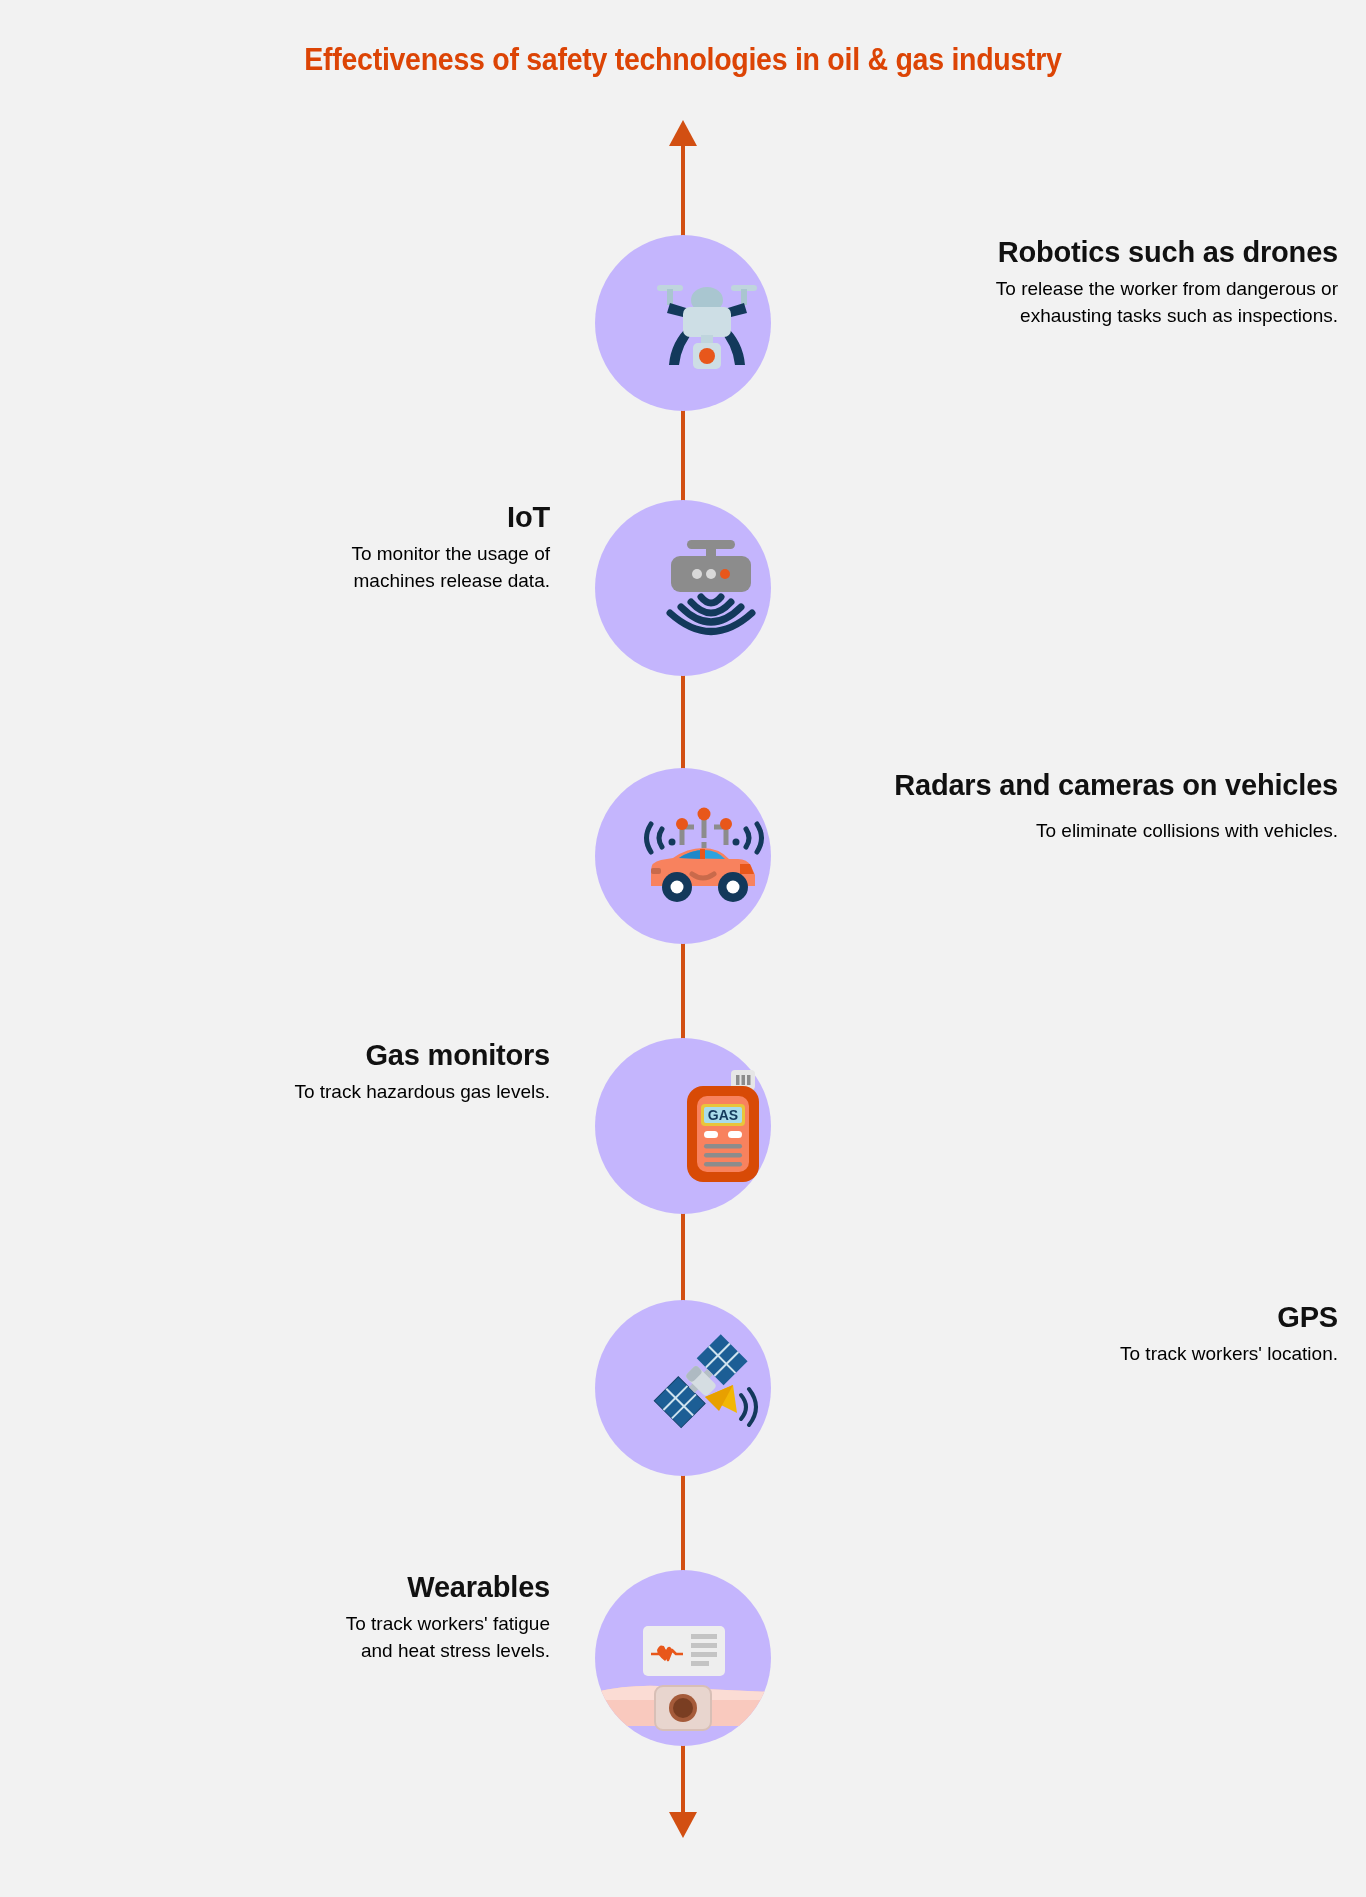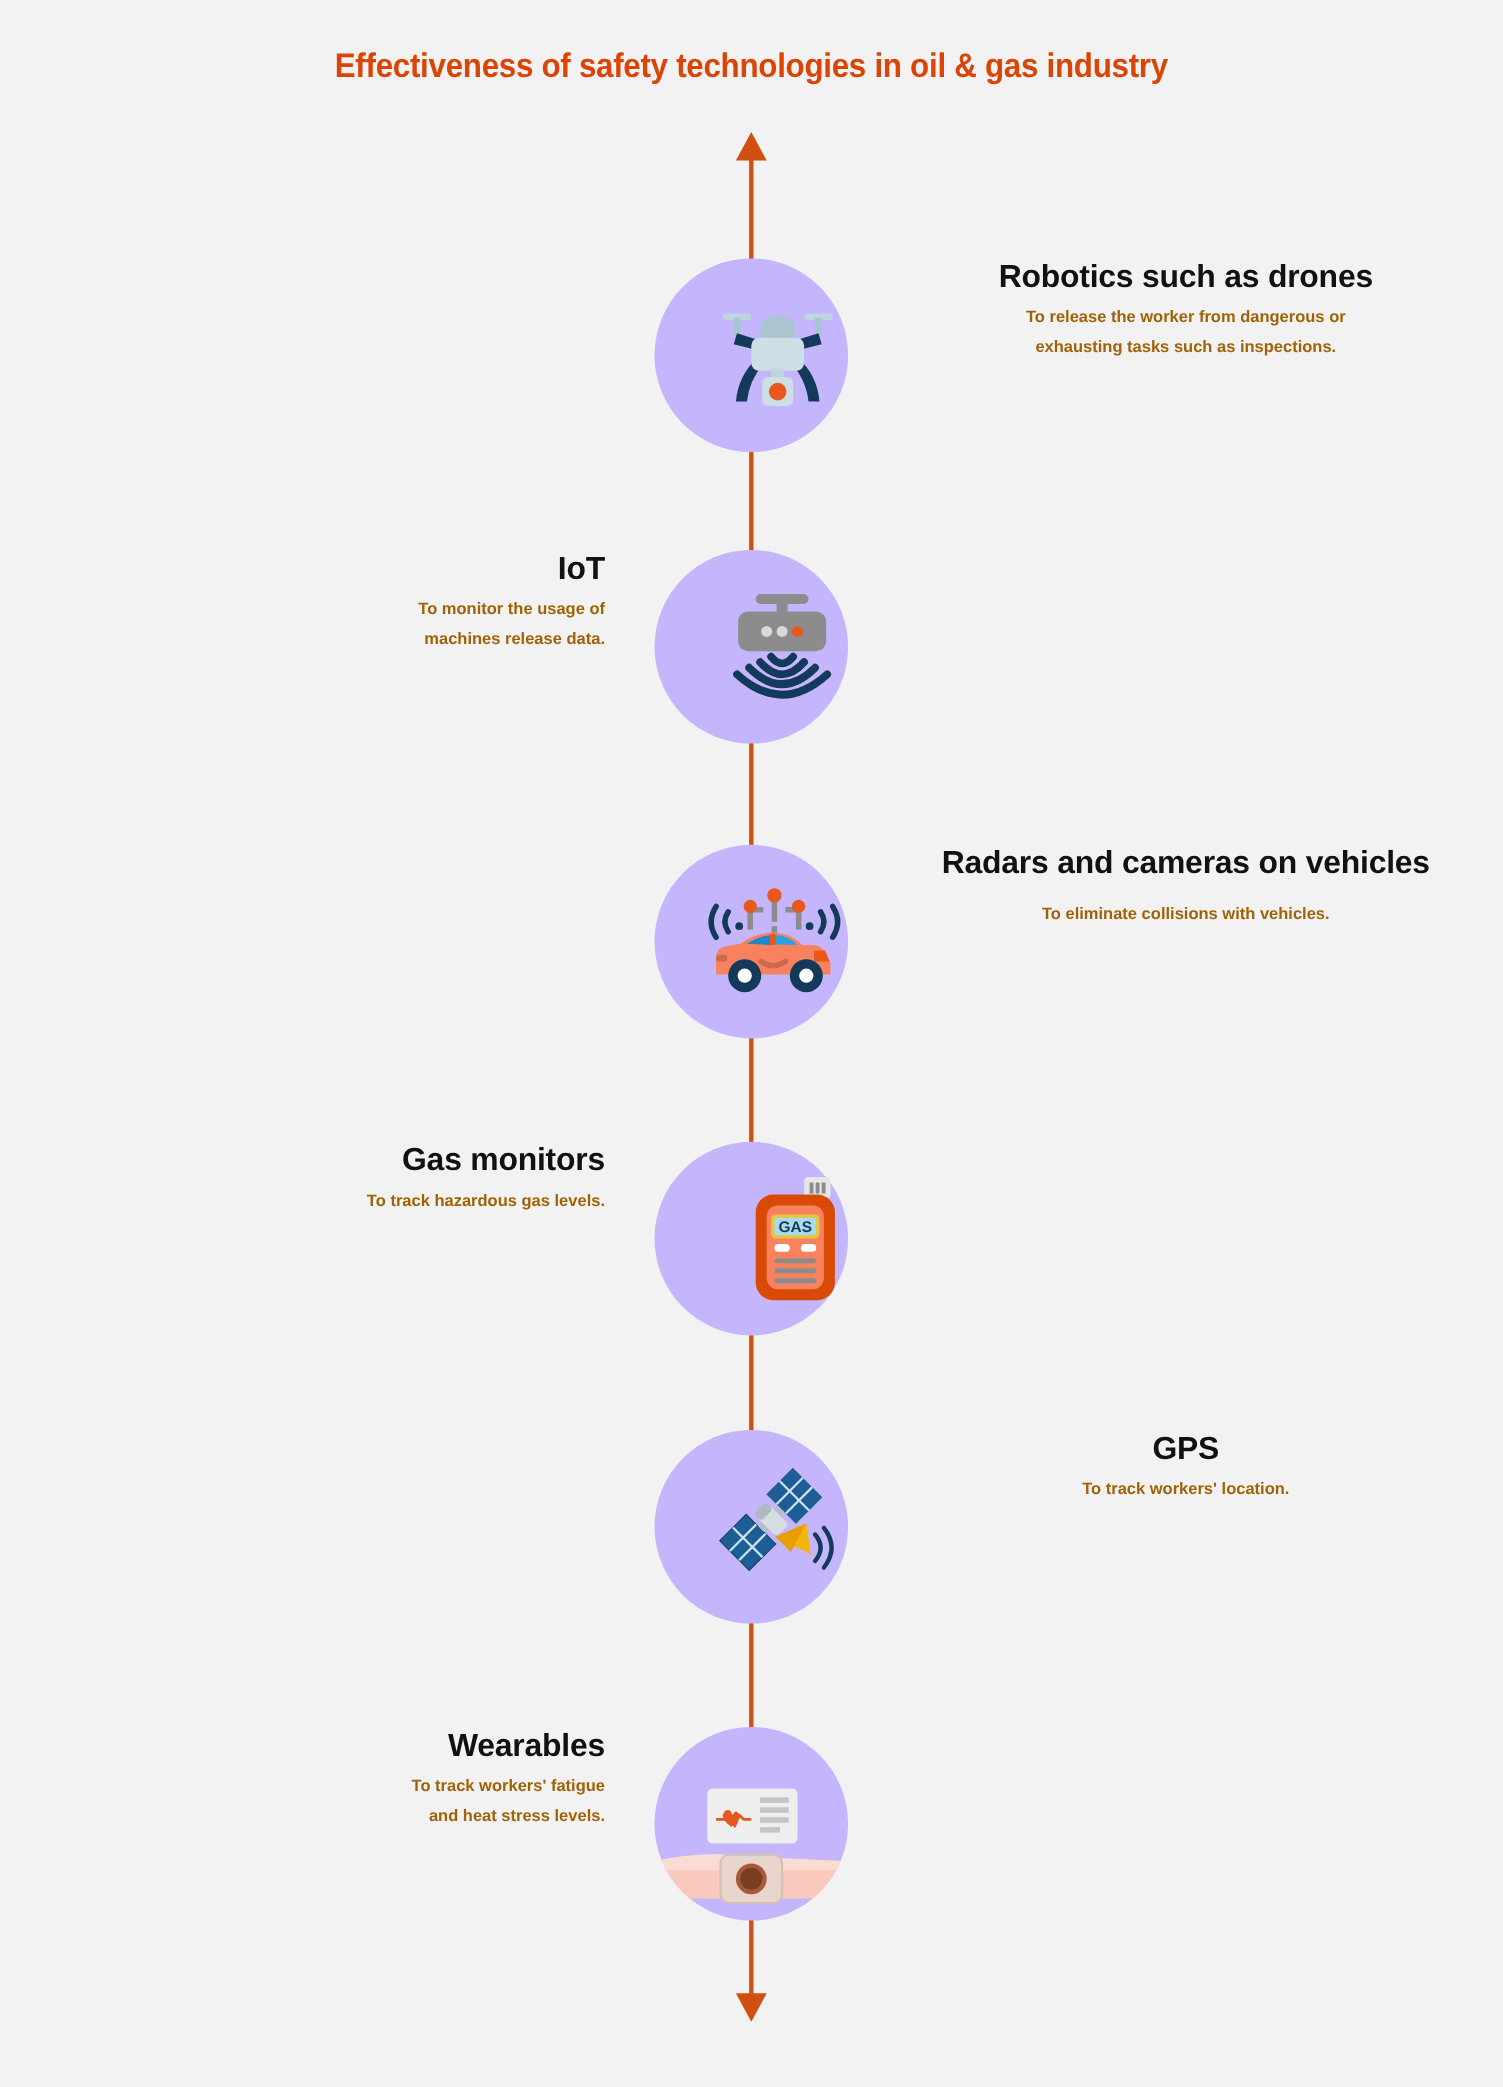--- a/index.html
+++ b/index.html
@@ -52,37 +52,37 @@
   .bubble {
     position:absolute; left:595px; top:0;
     width:176px; height:176px;
     border-radius:50%;
     background:#c4b5fd;
     display:flex; align-items:center; justify-content:flex-end;
   }
   .bubble svg { display:block; }
 
   .textblock { position:absolute; top:0; }
-  .textblock.right { left:818px; width:520px; text-align:center; }
+  .textblock.right { left:818px; width:520px; text-align:right; }
   .textblock.left  { left:30px;  width:520px; text-align:right; }
 
   .item-title {
     font-family:"Liberation Sans", sans-serif;
     font-weight:bold;
     font-size:29px;
     line-height:35px;
     color:#111111;
     letter-spacing:-0.2px;
   }
   .item-desc {
     font-family:"Liberation Sans", sans-serif;
-    font-weight:bold;
-    font-size:15px;
+    font-weight:normal;
+    font-size:19px;
     line-height:27px;
-    color:#a16207;
+    color:#000000;
     margin-top:5px;
   }
   .item-desc .ln { display:block; }
 </style>
 </head>
 <body>
 
 <div id="page">
 
   <div class="title">Effectiveness of safety technologies in oil &amp; gas industry</div>

